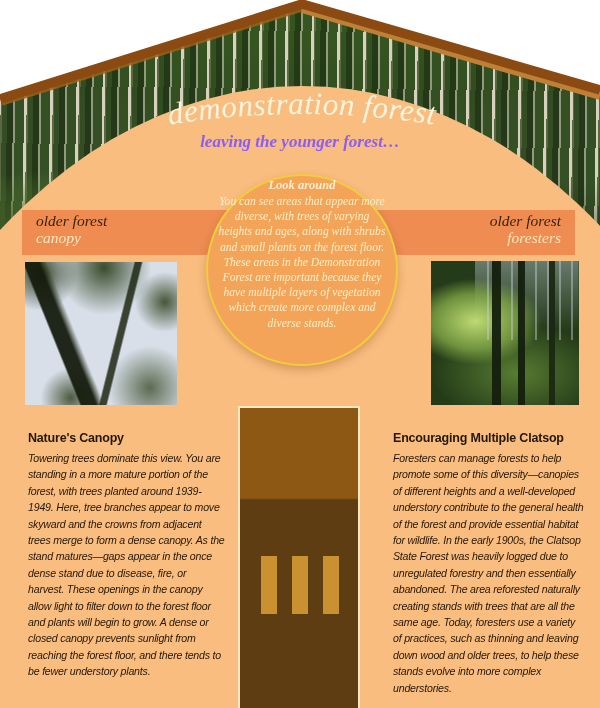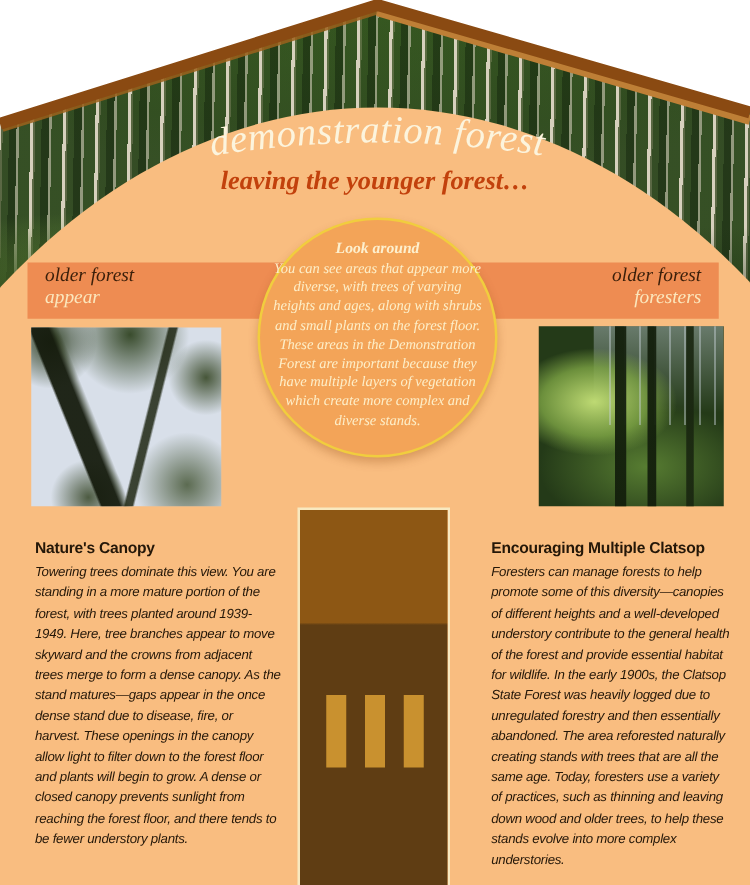--- a/index.html
+++ b/index.html
@@ -23,36 +23,36 @@
   
   .arch{position:absolute;left:-195px;top:86px;width:994px;height:1400px;
         border-radius:50%;background:#F9BD80;}
 
   
   .title-svg{position:absolute;left:0;top:0;width:600px;height:180px;overflow:visible;}
   .title-text{font-family:"Liberation Serif",serif;font-style:italic;font-size:31px;
               fill:#FCF4DD;letter-spacing:0.5px;}
   .subtitle{position:absolute;left:0;top:132px;width:600px;text-align:center;
             font-family:"Liberation Serif",serif;font-style:italic;font-weight:bold;
-            font-size:21px;color:#c2410c;}
+            font-size:17px;color:#8b5cf6;}
 
   
   .band{position:absolute;left:22px;top:210px;width:553px;height:45px;background:#EE8C52;}
   .band-label{position:absolute;top:2px;font-family:"Liberation Serif",serif;
               font-style:italic;font-size:15.5px;line-height:17px;}
   .band-label.left{left:14px;text-align:left;}
   .band-label.right{right:14px;text-align:right;}
   .band-line1{color:#3A1F0A;font-style:italic;}
   .band-line2{color:#FBE7BD;}
 
   
   .circle{position:absolute;left:206px;top:174px;width:192px;height:192px;border-radius:50%;
           background:#F3A458;border:2px solid #F1CD3E;box-sizing:border-box;
           box-shadow:0 4px 8px rgba(140,70,15,0.30);text-align:center;}
-  .circle-heading{margin-top:15px;font-family:"Liberation Serif",serif;font-style:italic;
+  .circle-heading{margin-top:2px;font-family:"Liberation Serif",serif;font-style:italic;
                   font-weight:bold;font-size:12.5px;color:#FDF0CF;}
   .circle-body{margin:1px 9px 0 9px;font-family:"Liberation Serif",serif;font-style:italic;
                font-size:11.6px;line-height:15.2px;color:#FDEEC8;}
 
   
   .photo-left{position:absolute;left:25px;top:262px;width:152px;height:143px;
     background-color:#D8DFE9;
     background-image:
       linear-gradient(68deg, rgba(0,0,0,0) 26%, rgba(22,28,14,0.95) 27%, rgba(22,28,14,0.95) 34%, rgba(40,50,25,0.5) 36%, rgba(0,0,0,0) 38%),
       linear-gradient(104deg, rgba(0,0,0,0) 58%, rgba(30,38,18,0.85) 59%, rgba(30,38,18,0.85) 62%, rgba(0,0,0,0) 63%),
@@ -108,21 +108,21 @@
       <text class="title-text" text-anchor="middle">
         <textPath href="#titleArc" startOffset="50%">demonstration forest</textPath>
       </text>
     </svg>
 
     <div class="subtitle">leaving the younger forest…</div>
 
     <div class="band">
       <div class="band-label left">
         <div class="band-line1">older forest</div>
-        <div class="band-line2">appear</div>
+        <div class="band-line2">canopy</div>
       </div>
       <div class="band-label right">
         <div class="band-line1">older forest</div>
         <div class="band-line2">foresters</div>
       </div>
     </div>
 
     <div class="circle">
       <div class="circle-heading">Look around</div>
       <div class="circle-body">You can see areas that appear more diverse, with trees of varying heights and ages, along with shrubs and small plants on the forest floor. These areas in the Demonstration Forest are important because they have multiple layers of vegetation which create more complex and diverse stands.</div>

